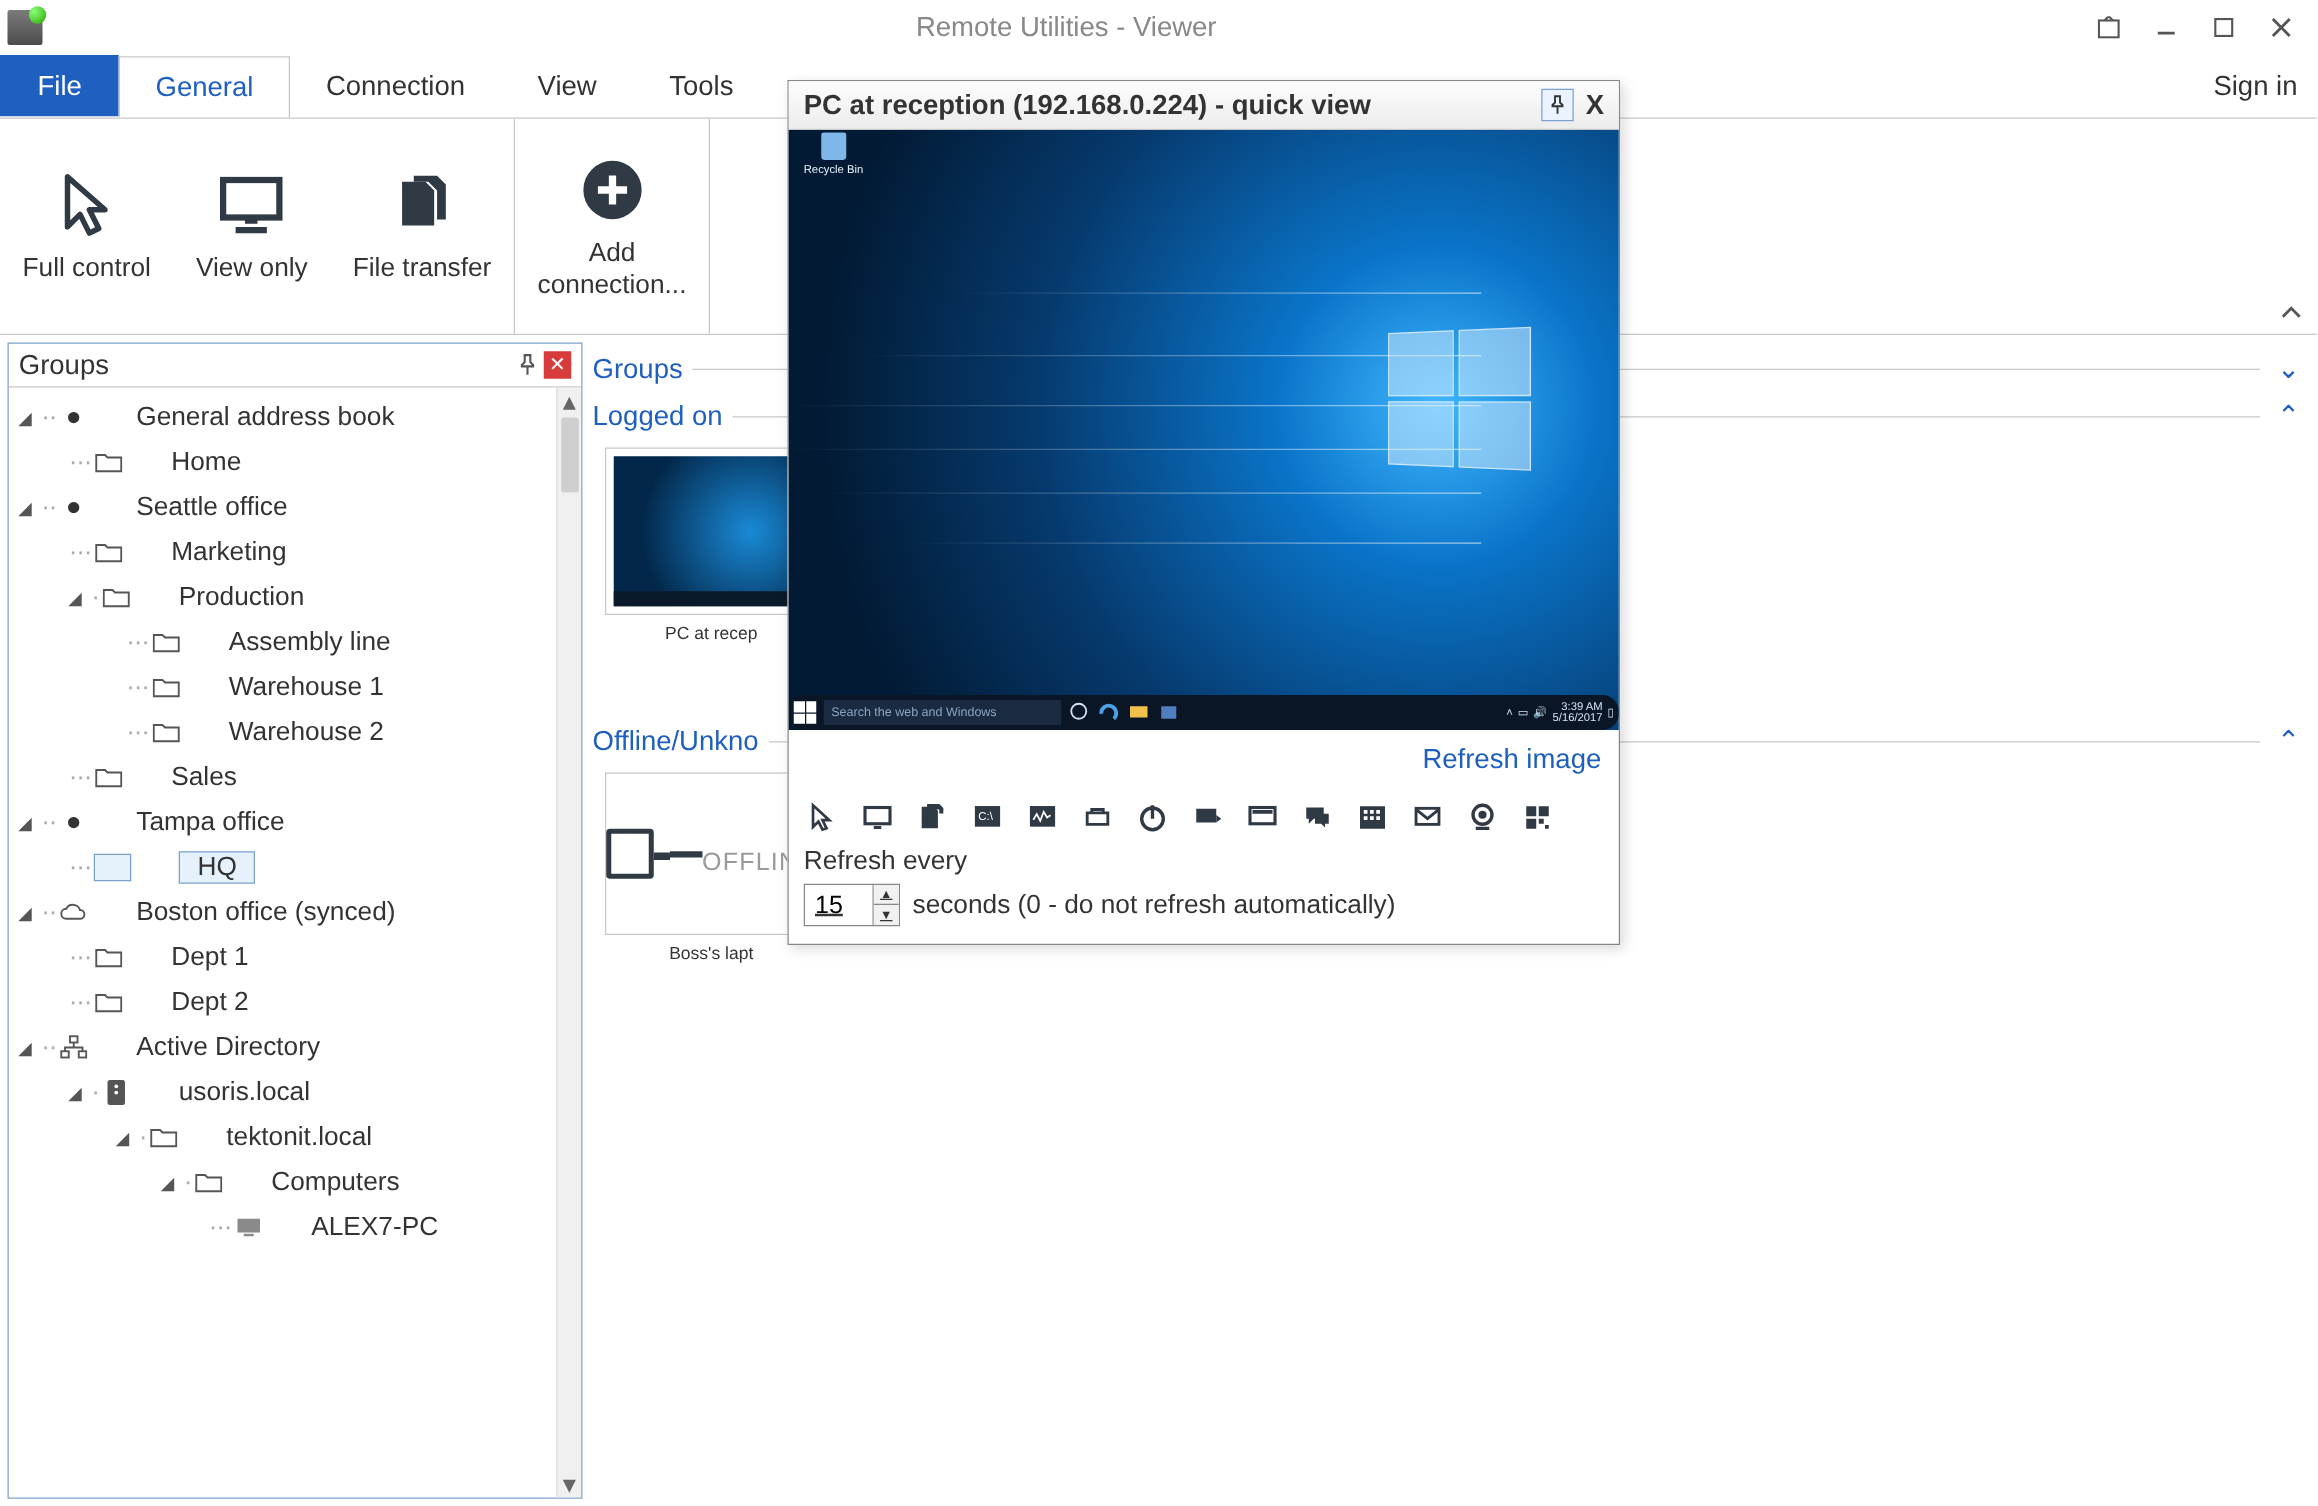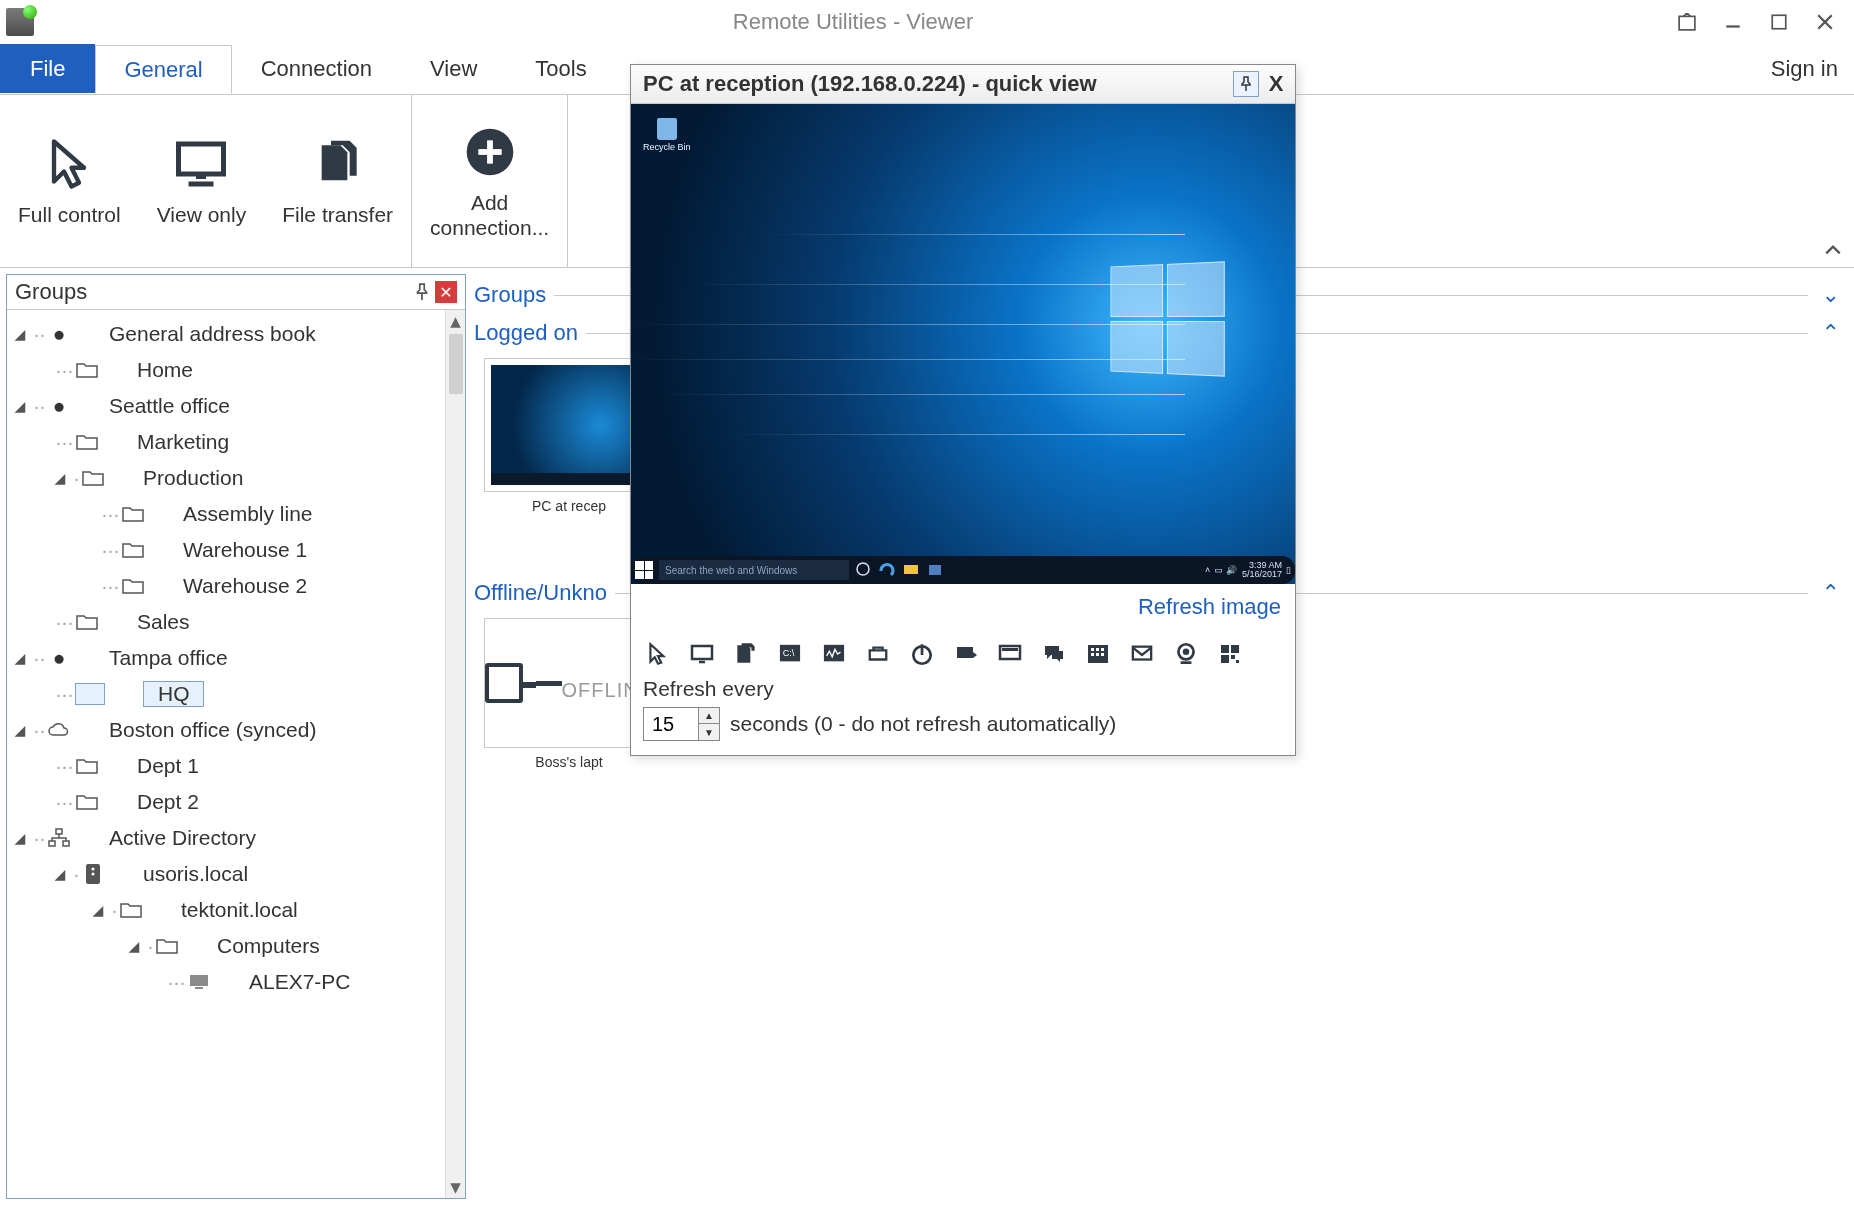--- a/index.html
+++ b/index.html
@@ -58,35 +58,35 @@
 
 
 .quickview { position: fixed; left: 630px; top: 64px; width: 666px; border: 1px solid #888; background: #fff; box-shadow: 3px 3px 10px rgba(0,0,0,.15); display:flex; flex-direction:column; }
 .qv-title { background: linear-gradient(#fdfdfd,#ececec); border-bottom:1px solid #c8c8c8; display:flex; align-items:center; padding: 6px 6px 6px 12px; font-size:22px; font-weight:bold; color:#333; }
 .qv-title .pin { border:1px solid #7da2ce; background:#eaf3ff; width:26px; height:26px; display:flex;align-items:center;justify-content:center; margin-left:auto; cursor:pointer; }
 .qv-title .close { width:26px; height:26px; display:flex;align-items:center;justify-content:center; cursor:pointer; font-weight:bold; font-size:22px; margin-left:4px; }
 .qv-screen { height: 480px; background: radial-gradient(circle at 78% 46%, #3fb7ff 0%, #0a74c9 22%, #063a6e 55%, #021a34 85%); position:relative; overflow:hidden; }
 .qv-screen .winlogo { position:absolute; right:70px; top:160px; width:120px; height:110px; display:grid; grid-template-columns:1fr 1fr; grid-template-rows:1fr 1fr; gap:4px; transform: perspective(400px) rotateY(-18deg); }
 .qv-screen .winlogo div { background: rgba(220,240,255,.5); border:1px solid rgba(255,255,255,.6); }
 .qv-screen .light-lines div { position:absolute; height:1px; background: linear-gradient(to right, rgba(255,255,255,0), rgba(255,255,255,.6)); right:110px; }
-.qv-screen .recycle { position:absolute; left:12px; top:14px; text-align:center; color:#e9f4ff; font-size:9px; }
+.qv-screen .recycle { position:absolute; left:12px; top:2px; text-align:center; color:#e9f4ff; font-size:9px; }
 .qv-screen .recycle .bin { width:20px; height:22px; background:#7fb7e8; border-radius:2px 2px 3px 3px; margin:0 auto 2px; }
 .qv-taskbar { position:absolute; left:0; right:0; bottom:0; height:28px; background:#0a1626; display:flex; align-items:center; padding:0 4px; gap:6px;border-radius:13px; }
 .qv-taskbar .start { width:18px; height:18px; display:grid; grid-template-columns:1fr 1fr; grid-template-rows:1fr 1fr; gap:1px; }
 .qv-taskbar .start div { background:#fff; }
 .qv-taskbar .search { flex:0 0 190px; height:20px; background:#1a2a40; color:#8aa5c2; font-size:10px; display:flex; align-items:center; padding:0 6px; }
 .qv-taskbar .ic { width:18px; height:18px; }
 .qv-taskbar .tray { margin-left:auto; display:flex; align-items:center; gap:4px; color:#cfe2f7; font-size:9px; }
 .qv-refresh { text-align:right; padding:10px 14px; color:#1f5fbf; cursor:pointer; font-size:22px; border-bottom:1px solid transparent; }
 .qv-actions-hdr { background: linear-gradient(#fdfdfd,#e6e6e6); border-top:1px solid #c8c8c8; border-bottom:1px solid #c8c8c8; padding:6px 10px; display:flex; align-items:center; font-size:22px; }
 .qv-actions-hdr .arrows { margin-right:10px; color:#333; }
 .qv-action-row { display:flex; align-items:center; gap:14px; padding:10px 12px; color:#303a44; }
 .qv-action-row .aicon { width:30px; height:26px; display:flex; align-items:center; justify-content:center; cursor:pointer; }
 .qv-refresh-every { padding: 0 12px 8px; font-size:21px; color:#333; }
-.qv-spin { display:inline-flex; align-items:center; border:1px solid #888; height:34px; margin:6px 10px 6px 0; }
+.qv-spin { display:inline-flex; align-items:center; border:1px solid #888; height:34px; margin:6px 10px 6px 0;text-decoration:underline; }
 .qv-spin input { border:none; width:54px; text-align:left; padding:0 8px; font-size:20px; outline:none; }
 .qv-spin .spbtns { display:flex; flex-direction:column; border-left:1px solid #888; }
 .qv-spin .spbtns div { width:20px; height:16px; display:flex; align-items:center; justify-content:center; font-size:10px; cursor:pointer; background:#f1f1f1; }
 .qv-spin .spbtns div:first-child { border-bottom:1px solid #888; }
 
 svg { display:block; }
 </style>
 </head>
 <body>
 

